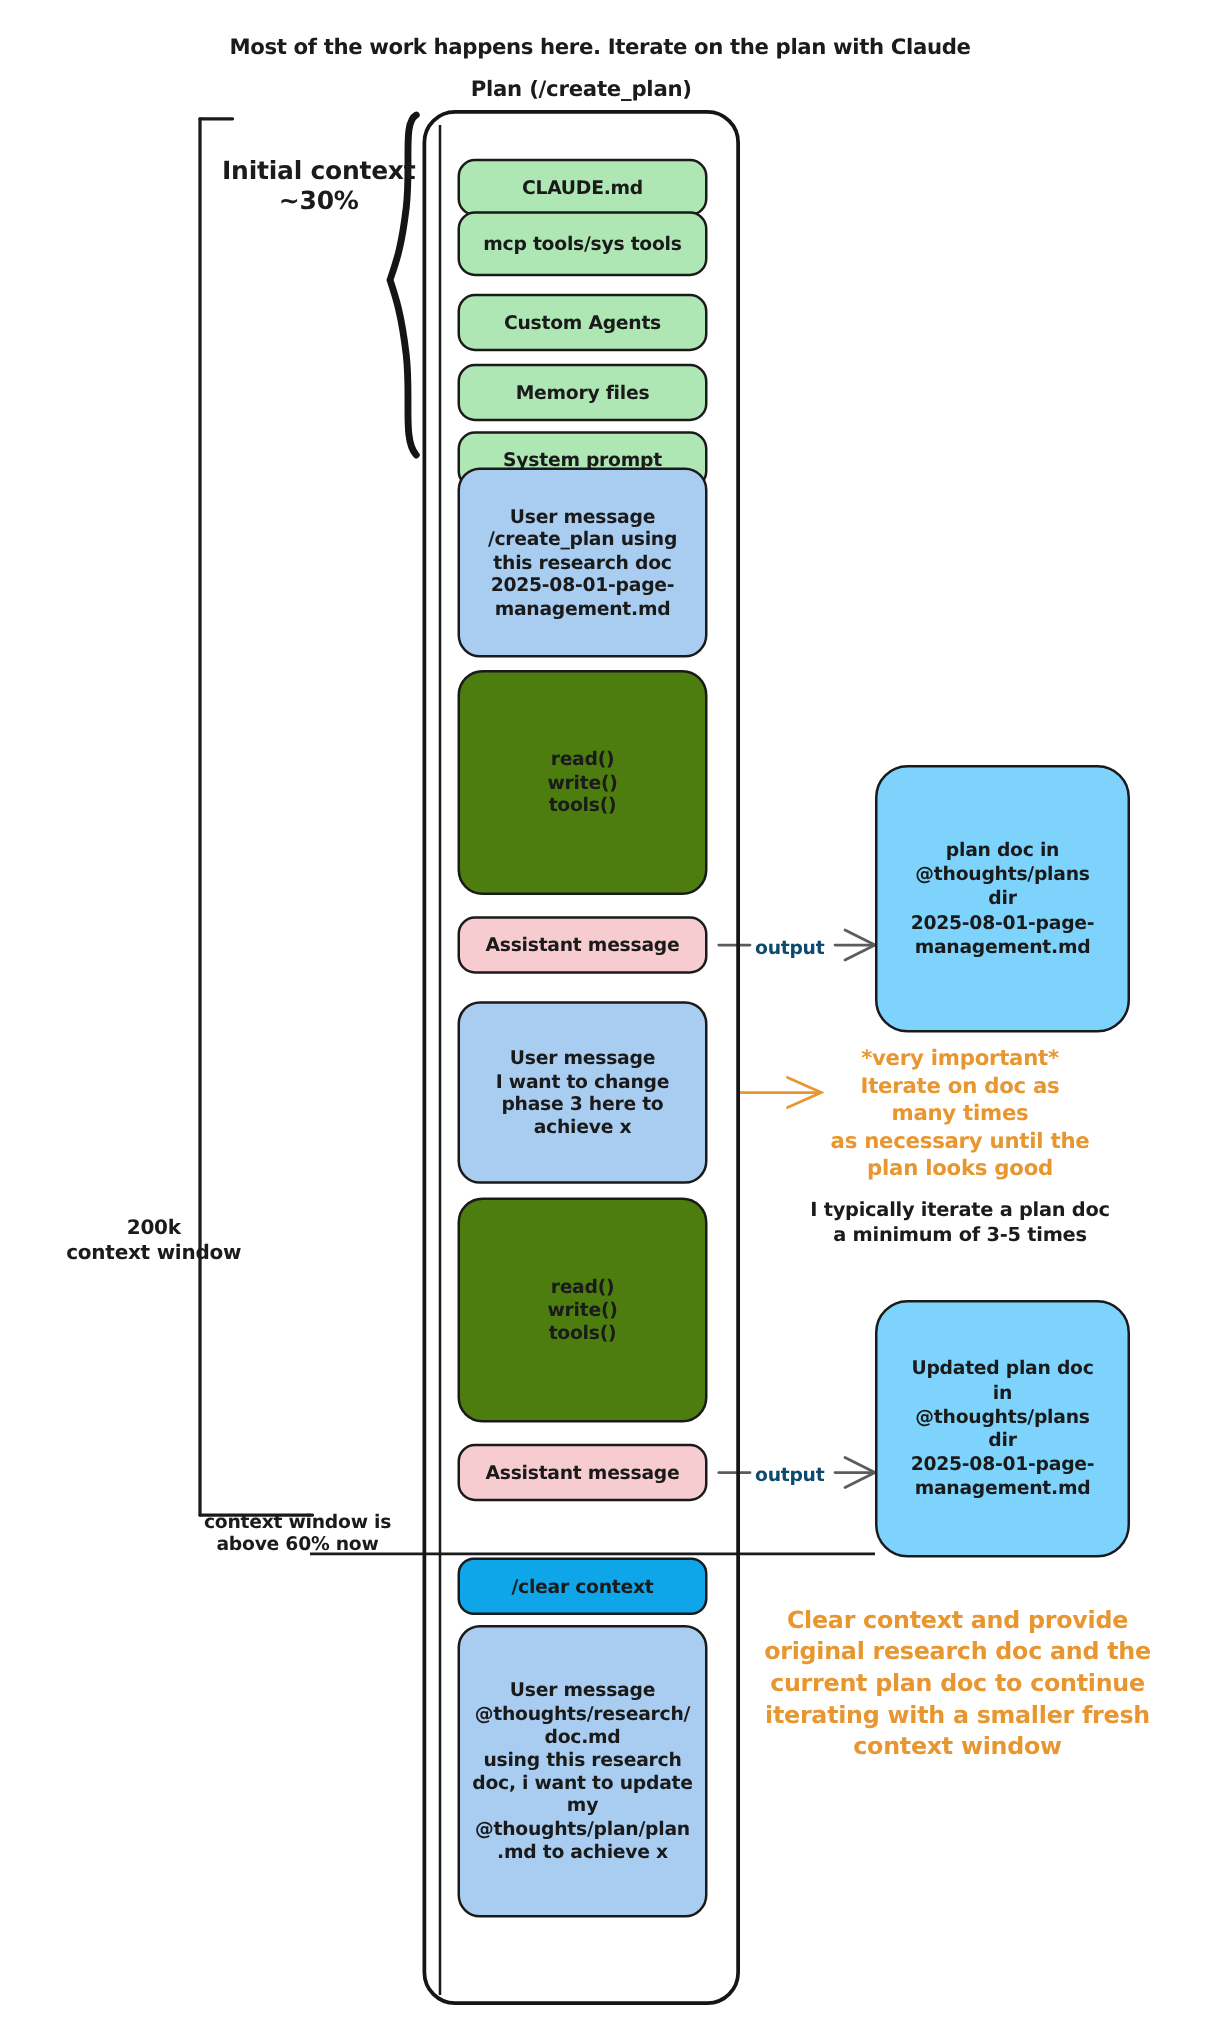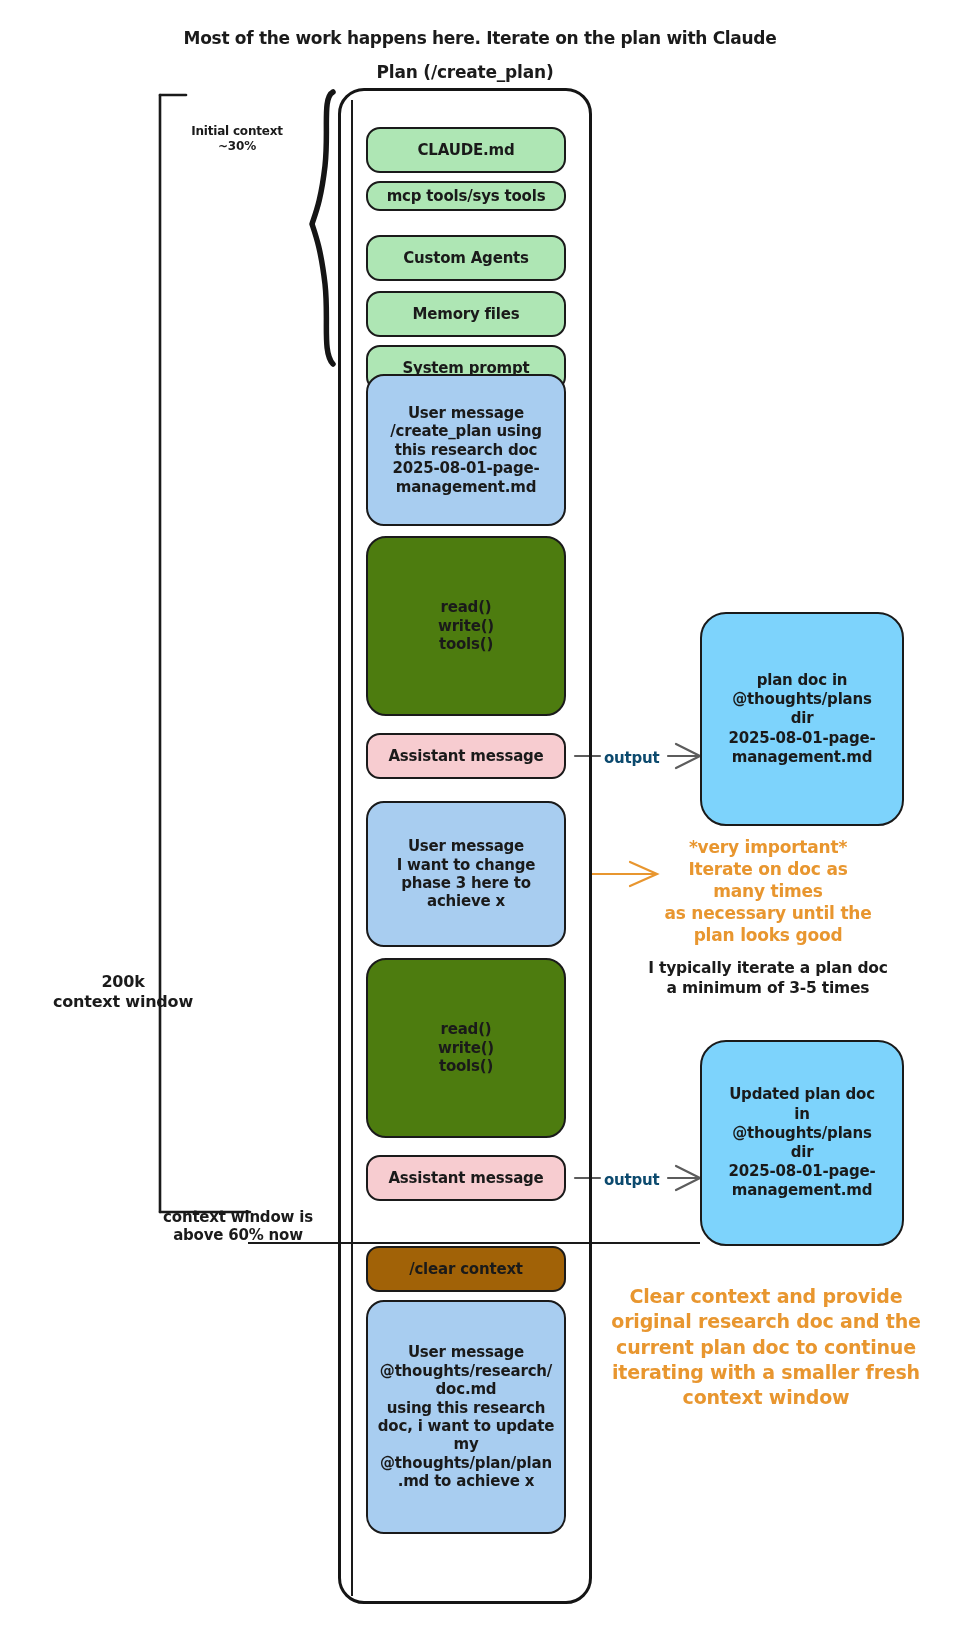--- a/index.html
+++ b/index.html
@@ -79,21 +79,21 @@
     font-size: 15px;
     line-height: 1.23;
     padding: 4px 6px;
     white-space: pre-line;
     letter-spacing: -0.2px;
   }
   .green  { background: #aee6b4; margin-top: 24px; }
   .blue   { background: #a8cdf0; }
   .yellow { background: #4d7c0f; }
   .pink   { background: #f7ccd0; }
-  .white  { background: #a16207; }
+  .white  { background: #0ea5e9; }
 
   
   .doc-box {
     position: absolute;
     box-sizing: border-box;
     border: 2.5px solid #1a1a1a;
     border-radius: 26px;
     background: #7dd3fc;
     display: flex;
     align-items: center;
@@ -115,24 +115,24 @@
     font-weight: 700;
     font-size: 15px;
     color: #0c4a6e;
     letter-spacing: -0.2px;
   }
   #output-1 { left: 604px; top: 749px; }
   #output-2 { left: 604px; top: 1171px; }
 
   
   #initial-context {
-    left: 157px;
+    left: 175px;
     top: 124px;
     width: 160px;
-    font-size: 12px;
+    font-size: 20px;
   }
   #window-size {
     left: 28px;
     top: 972px;
     width: 190px;
     font-size: 16px;
   }
   #above-60 {
     left: 148px;
     top: 1208px;
@@ -224,21 +224,21 @@
   <div id="context-column"></div>
 
   <div class="txt" id="initial-context">Initial context
 ~30%</div>
   <div class="txt" id="window-size">200k
 context window</div>
   <div class="txt" id="above-60">context window is
 above 60% now</div>
 
   <div class="block green" style="top:103px;  height:46px;">CLAUDE.md</div>
-  <div class="block green" style="top:157px;  height:30px;">mcp tools/sys tools</div>
+  <div class="block green" style="top:145px;  height:52px;">mcp tools/sys tools</div>
   <div class="block green" style="top:211px;  height:46px;">Custom Agents</div>
   <div class="block green" style="top:267px;  height:46px;">Memory files</div>
   <div class="block green" style="top:321px;  height:46px;">System prompt</div>
 
   <div class="block blue" style="top:374px;  height:152px; border-radius:18px;">User message
 /create_plan using
 this research doc
 2025-08-01-page-
 management.md</div>
   <div class="block yellow" style="top:536px;  height:180px; border-radius:20px;">read()

